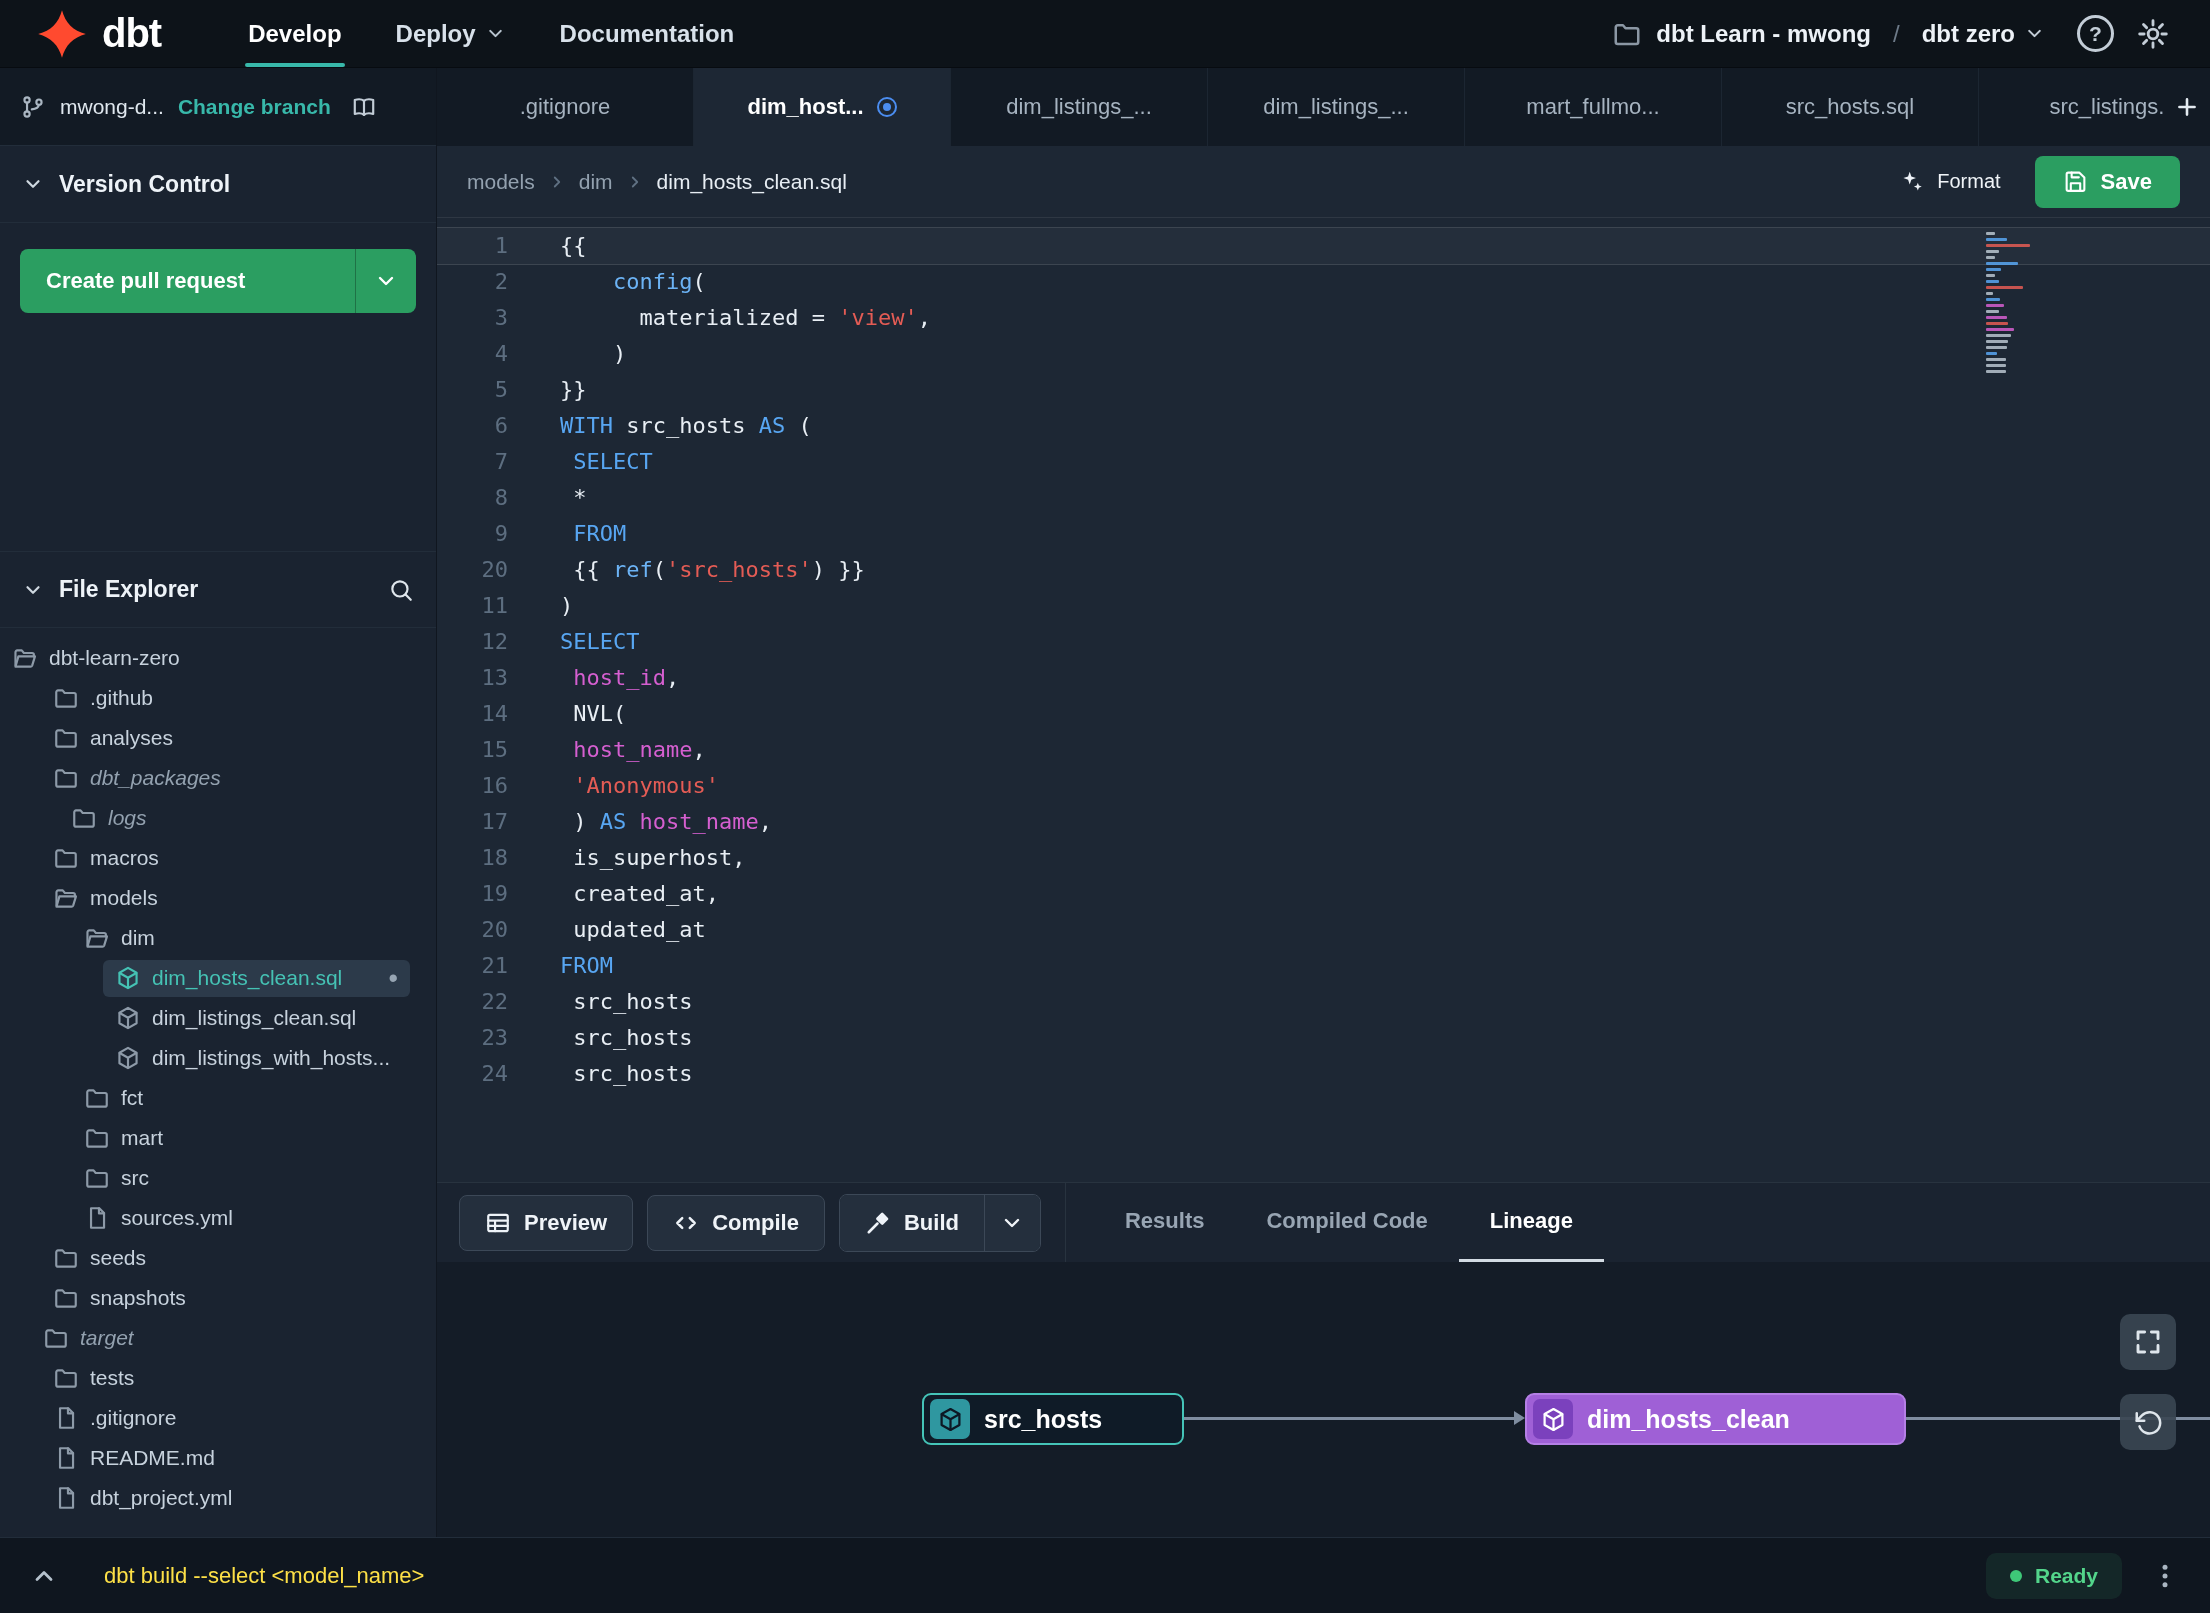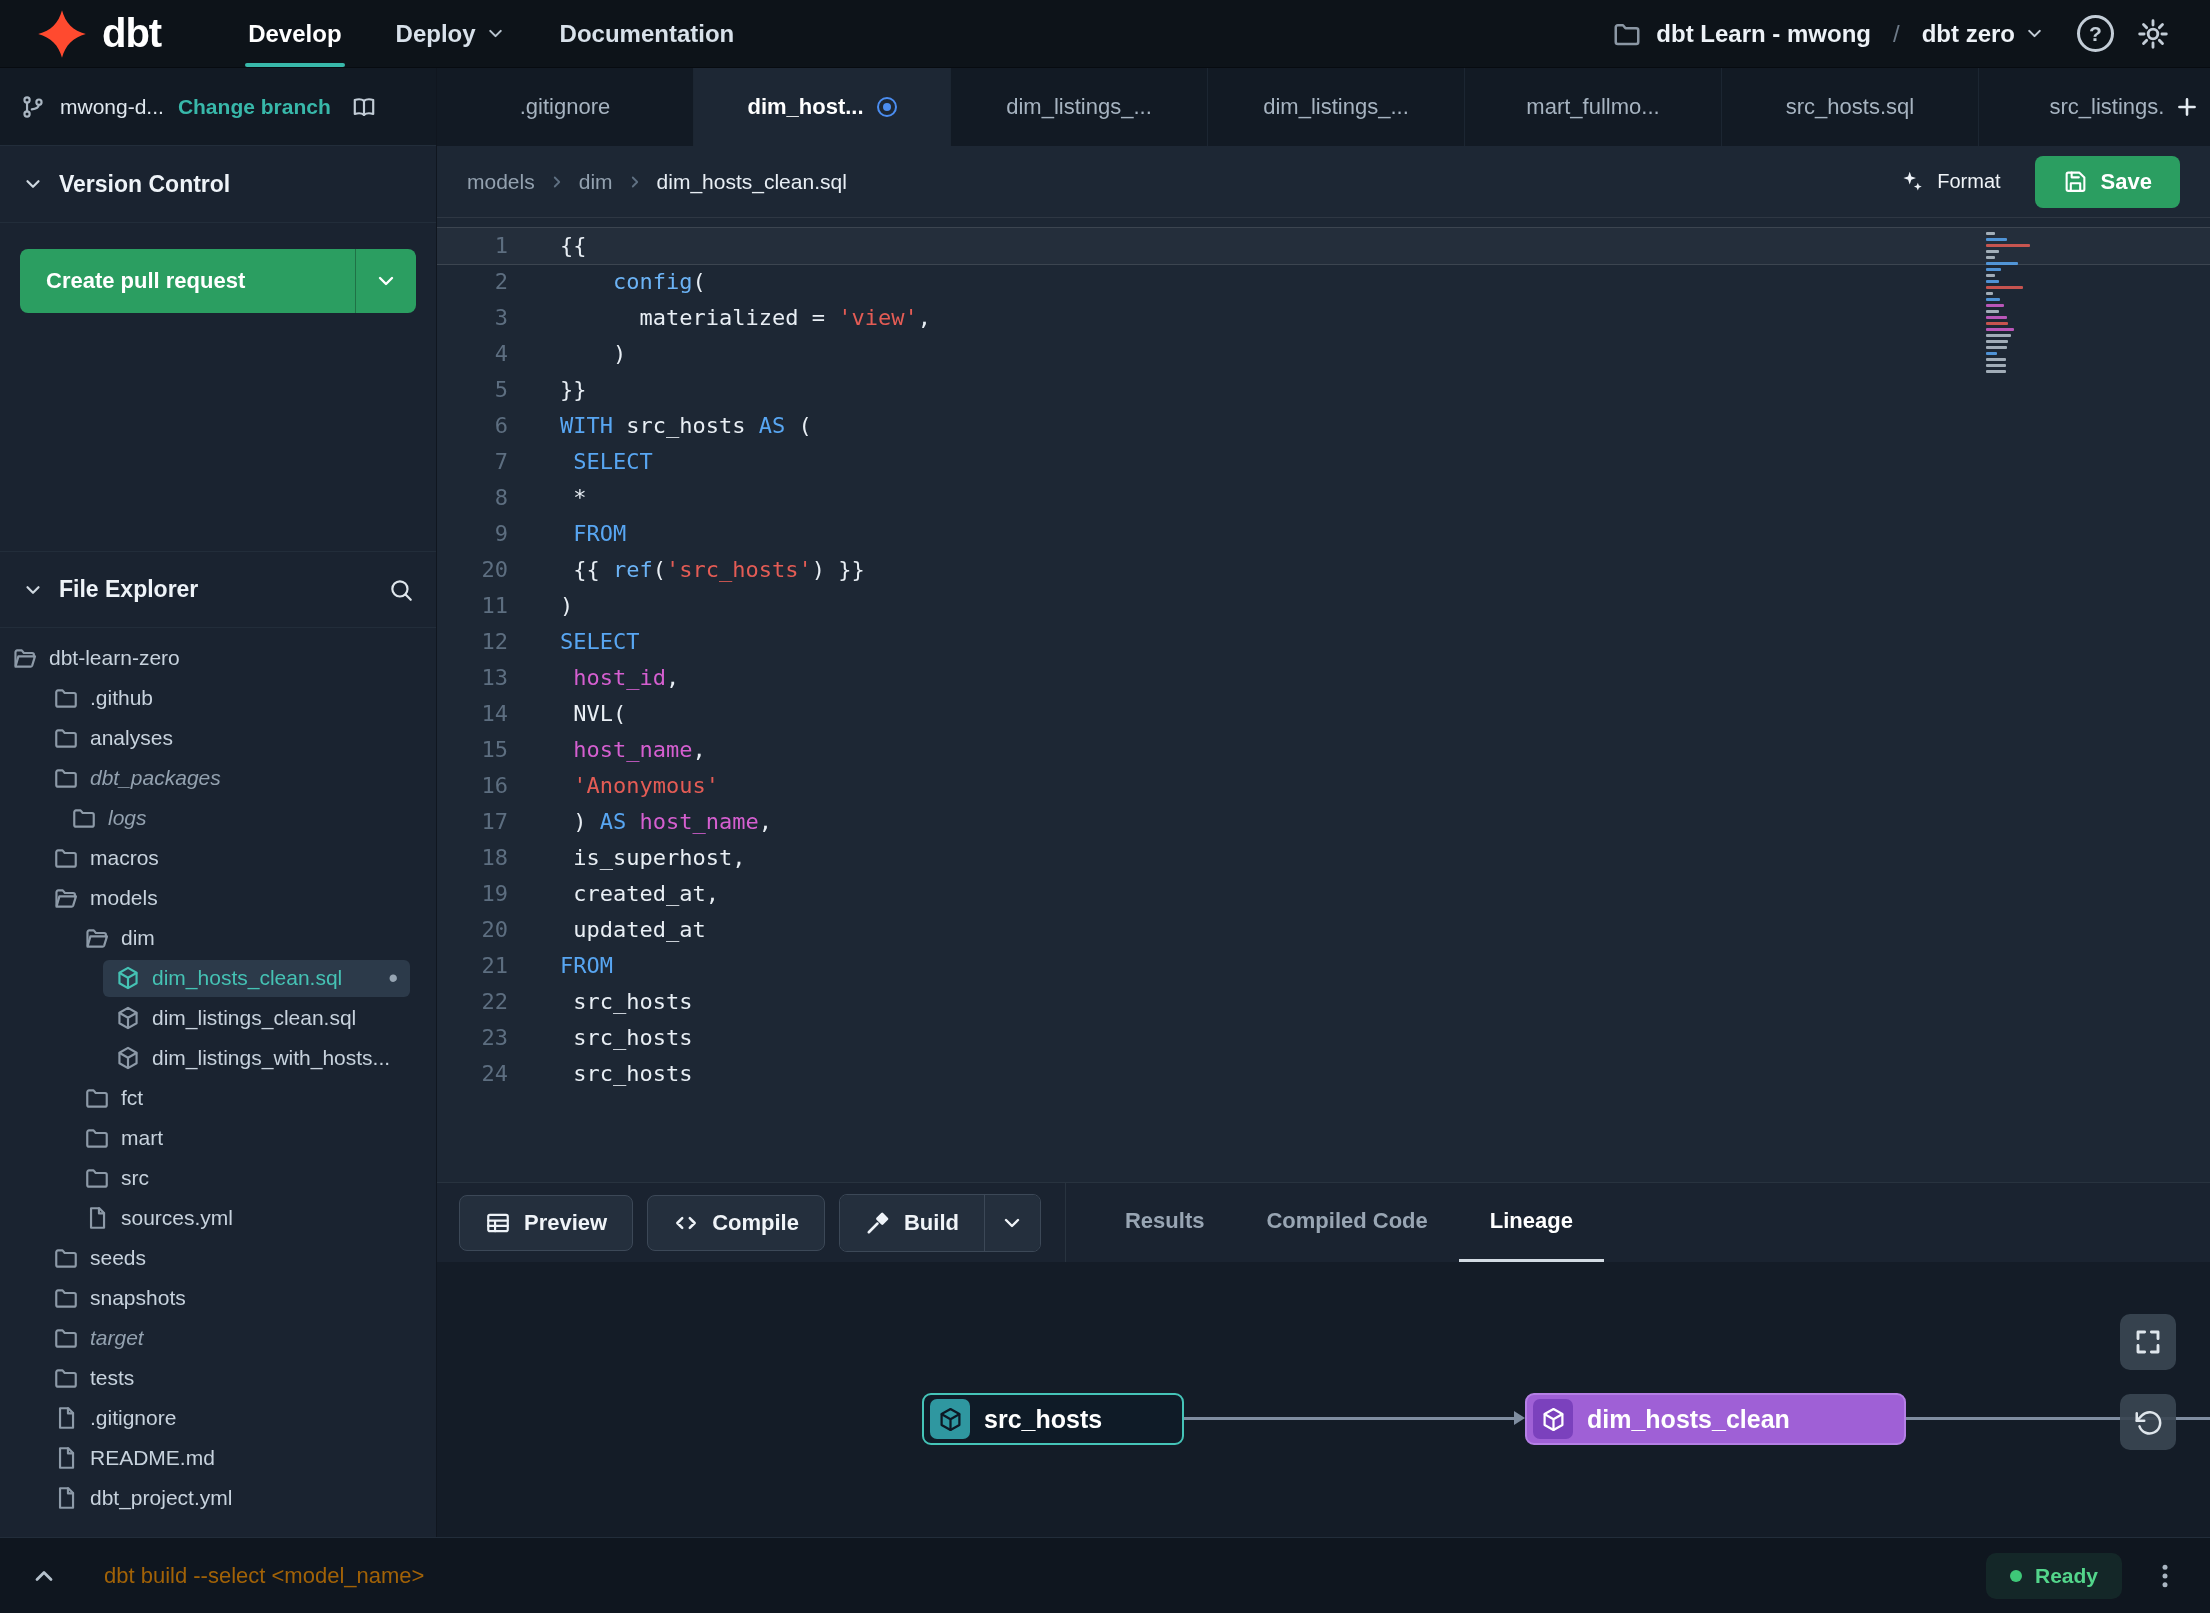--- a/index.html
+++ b/index.html
@@ -126,21 +126,21 @@
   .node.purple{background:var(--purple);border:2.5px solid #b57fe6}
   .node.purple .chip{background:#7b41bd;color:#fff}
   .lineage-controls{position:absolute;top:52px;right:34px;display:flex;flex-direction:column;gap:24px;z-index:3}
   .ctrl{width:56px;height:56px;border-radius:10px;background:rgba(58,69,81,.92);display:flex;align-items:center;justify-content:center;color:#dfe6ec;cursor:pointer}
   .ctrl svg{width:30px;height:30px}
 
   
   .statusbar{height:76px;flex:none;background:var(--c-status);border-top:1px solid #222d3a;display:flex;align-items:center;padding:0 30px}
   .collapse{color:#b6c2cd;cursor:pointer}
   .collapse svg{width:28px;height:28px}
-  .command{margin-left:46px;font-size:22px;color:#a16207;cursor:text}
+  .command{margin-left:46px;font-size:22px;color:#fde047;cursor:text}
   .ready{margin-left:auto;display:flex;align-items:center;gap:13px;background:rgba(77,209,137,.09);border-radius:10px;padding:11px 24px;font-size:21px;font-weight:700;color:#53d58b}
   .ready-dot{width:12px;height:12px;border-radius:50%;background:#3ec878}
   .kebab{margin-left:28px;color:#aab6c2;cursor:pointer}
   .kebab svg{width:30px;height:30px}
 </style>
 </head>
 <body>
 
 <div class="app">
 
@@ -427,21 +427,21 @@
           <div class="tree-row" style="padding-left: 41px;">
             <div class="row-inner">
               <span class="icn">
                 <svg viewBox="0 0 24 24" fill="none" stroke="currentColor" stroke-width="2" stroke-linecap="round" stroke-linejoin="round">
                   <path d="M3 6.6A1.6 1.6 0 0 1 4.6 5h4.2l2 2.4h8.6A1.6 1.6 0 0 1 21 9v9.4a1.6 1.6 0 0 1-1.6 1.6H4.6A1.6 1.6 0 0 1 3 18.4z"></path>
                 </svg>
               </span>
               <span class="label">snapshots</span>
             </div>
           </div>
-          <div class="tree-row italic" style="padding-left: 41px;">
+          <div class="tree-row italic" style="padding-left: 31px;">
             <div class="row-inner">
               <span class="icn">
                 <svg viewBox="0 0 24 24" fill="none" stroke="currentColor" stroke-width="2" stroke-linecap="round" stroke-linejoin="round">
                   <path d="M3 6.6A1.6 1.6 0 0 1 4.6 5h4.2l2 2.4h8.6A1.6 1.6 0 0 1 21 9v9.4a1.6 1.6 0 0 1-1.6 1.6H4.6A1.6 1.6 0 0 1 3 18.4z"></path>
                 </svg>
               </span>
               <span class="label">target</span>
             </div>
           </div>
           <div class="tree-row" style="padding-left: 41px;">

